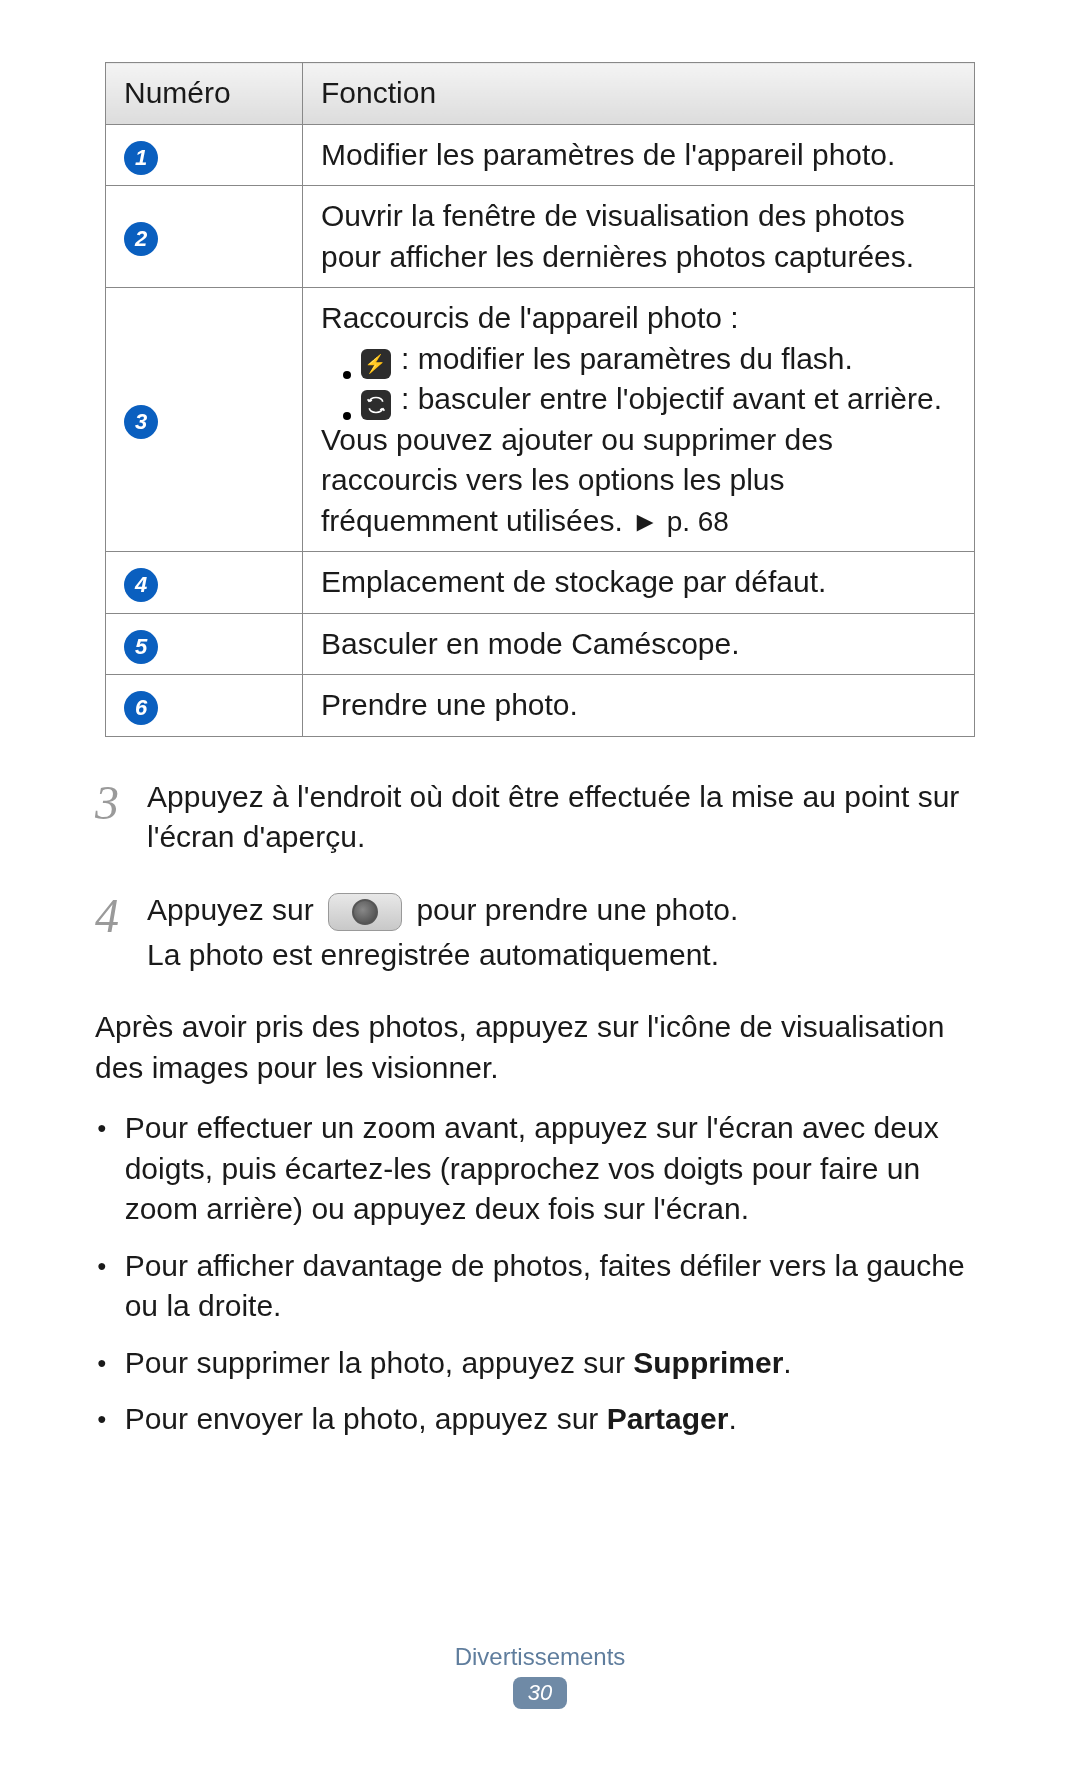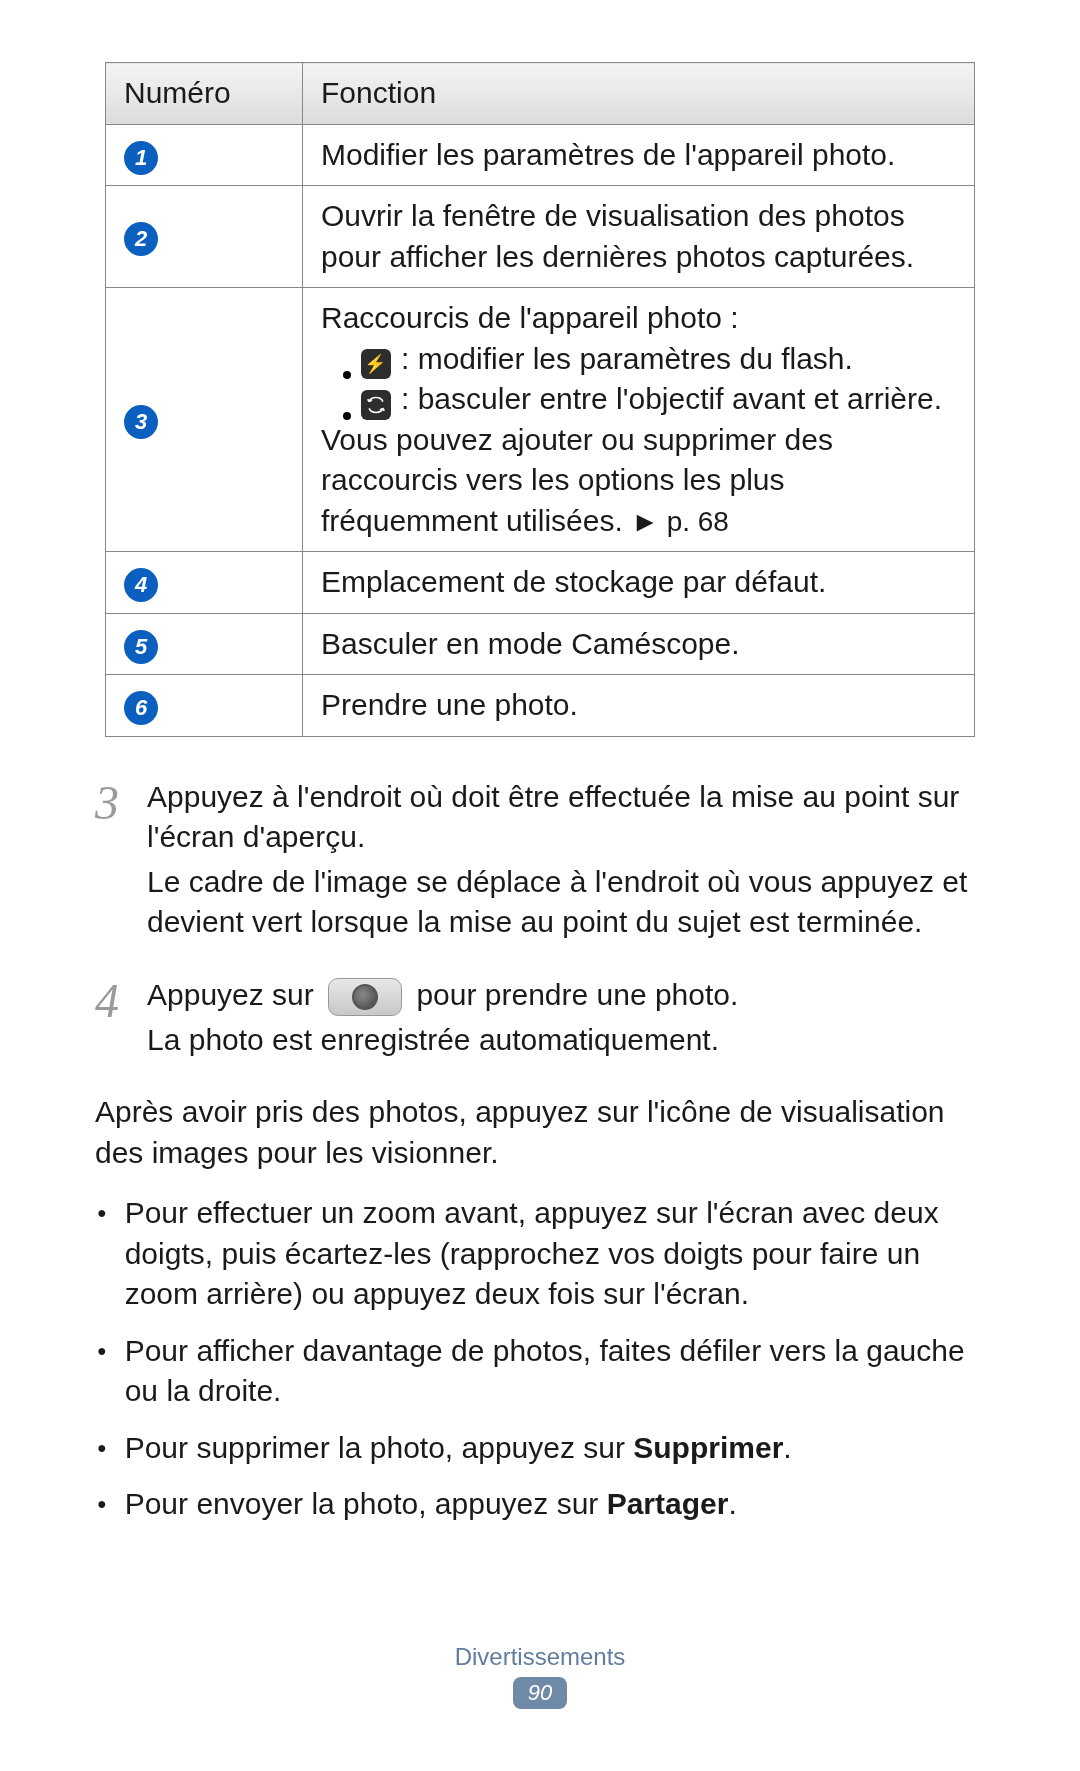--- a/index.html
+++ b/index.html
@@ -254,21 +254,20 @@
         <td>Prendre une photo.</td>
       </tr>
     </tbody>
   </table>
 
   <div class="steps">
     <div class="step">
       <div class="step-num">3</div>
       <div class="step-body">
         <p>Appuyez à l'endroit où doit être effectuée la mise au point sur l'écran d'aperçu.</p>
-        <p>Le cadre de l'image se déplace à l'endroit où vous appuyez et devient vert lorsque la mise au point du sujet est terminée.</p>
       </div>
     </div>
     <div class="step">
       <div class="step-num">4</div>
       <div class="step-body">
         <p>
           <span>Appuyez sur </span><span class="cam-btn"></span><span> pour prendre une photo.</span>
         </p>
         <p>La photo est enregistrée automatiquement.</p>
       </div>
@@ -288,16 +287,16 @@
           <span><span>Pour supprimer la photo, appuyez sur </span><span class="b">Supprimer</span><span>.</span></span>
         </li>
       <li>
           <span><span>Pour envoyer la photo, appuyez sur </span><span class="b">Partager</span><span>.</span></span>
         </li>
     </ul>
   </div>
 
   <div class="footer">
     <div class="section">Divertissements</div>
-    <div class="pagepill">90</div>
+    <div class="pagepill">30</div>
   </div>
 
 </div>
 
 </body></html>

